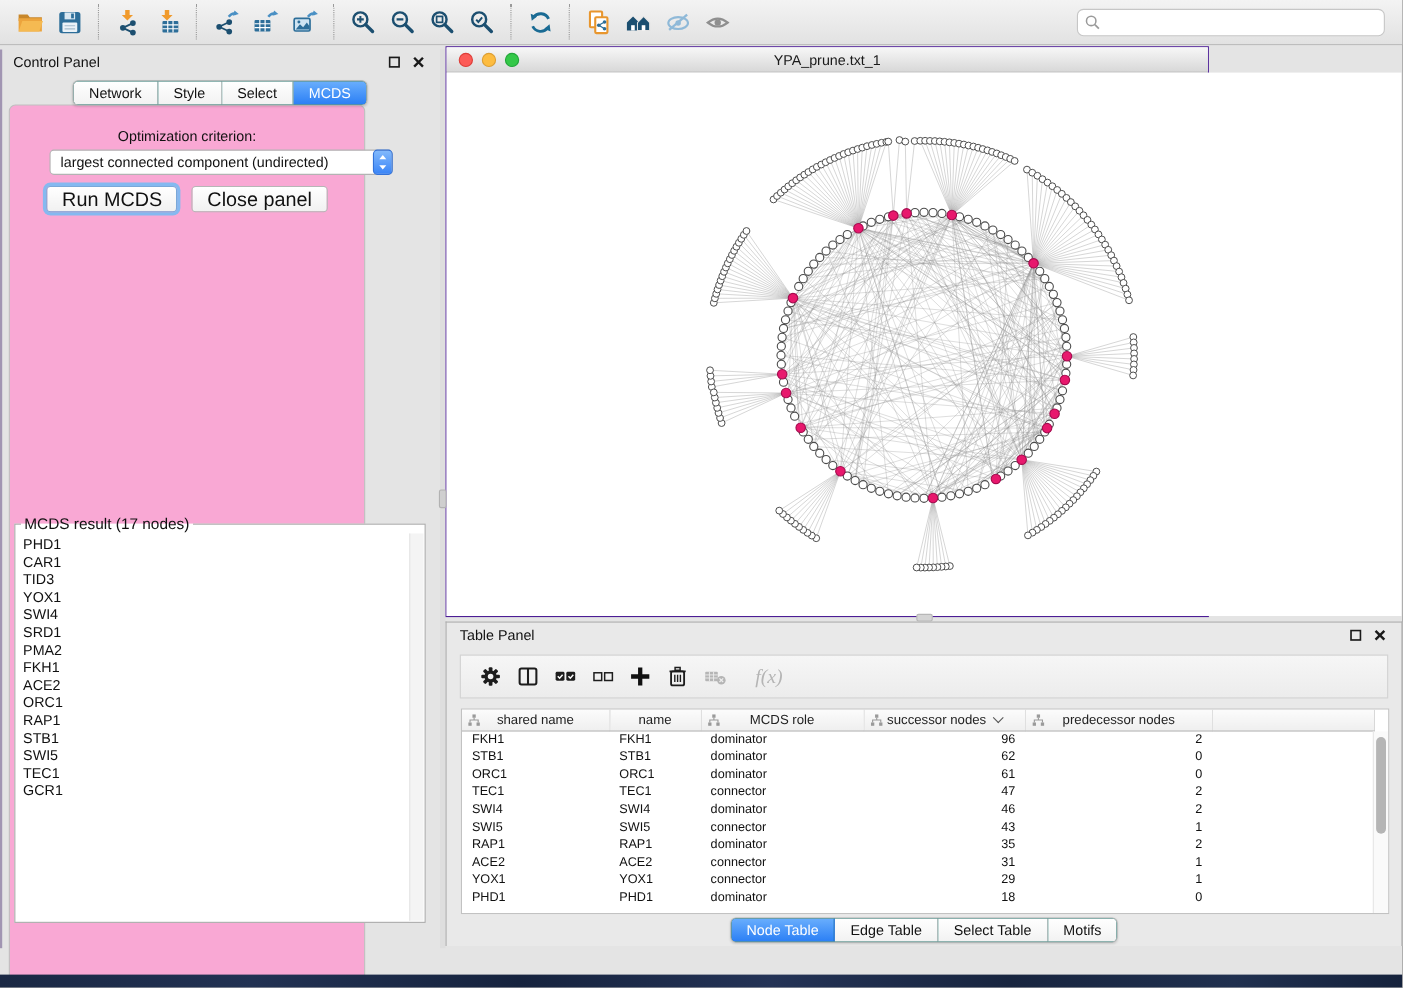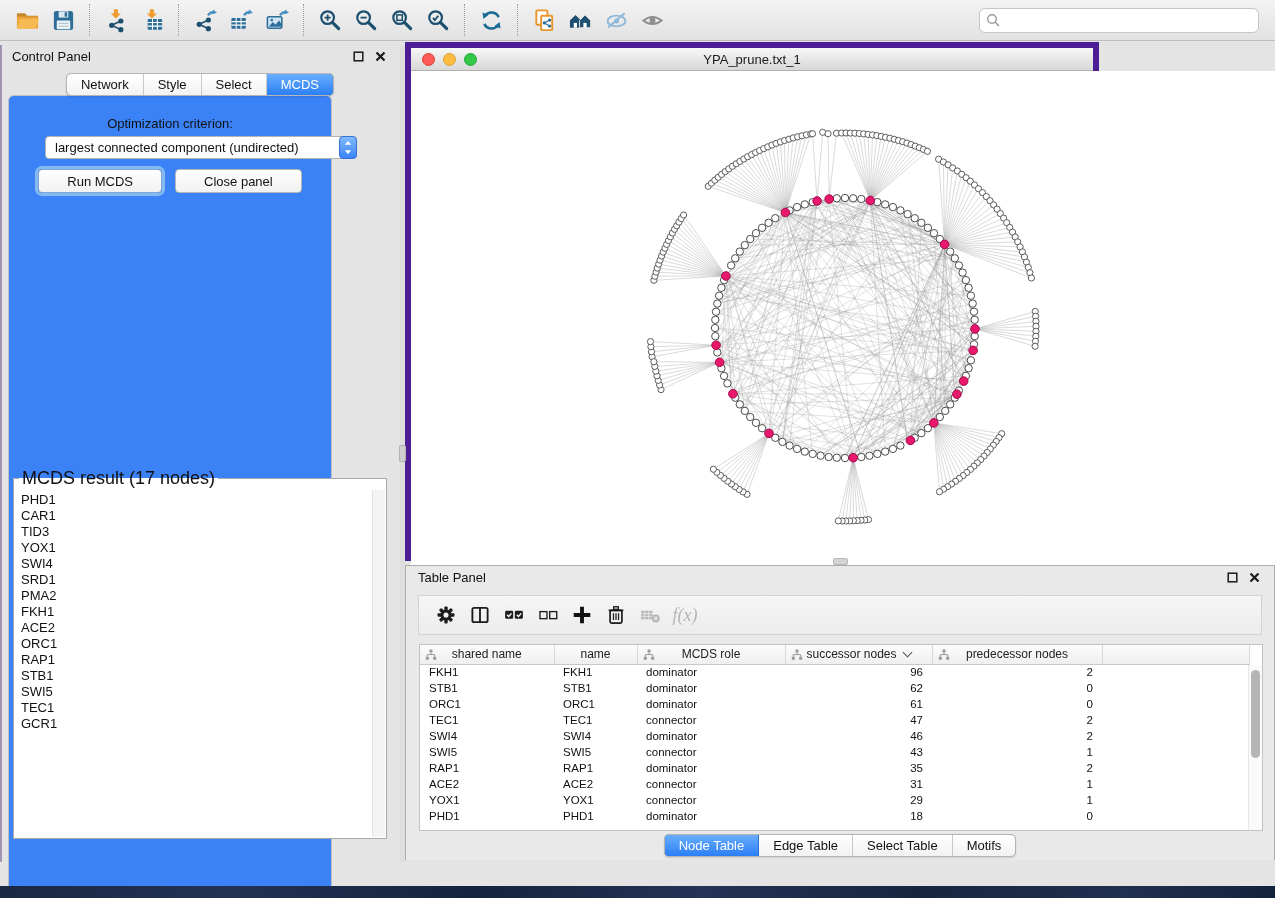--- a/index.html
+++ b/index.html
@@ -25,46 +25,46 @@
   .panel-titlebar { height:23px; display:flex; align-items:center; padding:0 12px; font-size:13px; color:#111; }
   .panel-titlebar .spacer { flex:1; }
   .win-ico { width:16px; height:16px; display:flex; align-items:center; justify-content:center; margin-left:6px; }
   .cp-tabs-row { position:absolute; left:0; top:28px; width:100%; display:flex; justify-content:center; z-index:2; }
   .seg { display:inline-flex; background:#0f766e; border:1px solid #b5b5b5; border-radius:5px; overflow:hidden;
     box-shadow:0 1px 2px rgba(0,0,0,.12); }
   .seg-item { padding:3px 14px; font-size:13px; color:#111; border-right:1px solid #c8c8c8;
     background:linear-gradient(#ffffff,#f2f2f2); white-space:nowrap; }
   .seg-item:last-child { border-right:none; }
   .seg-item.active { background:linear-gradient(#69aefd,#2b7ff5); color:#fff; border-right-color:#2a74dd; }
-  .cp-body { position:absolute; left:8px; top:50px; width:324px; height:797px; background:#3b82f6;
+  .cp-body { position:absolute; left:8px; top:50px; width:324px; height:797px; background:#f9a8d4;
     border:1px solid #bfbfbf; border-radius:6px; }
   .opt-label { position:absolute; left:0; top:20px; width:100%; text-align:center; font-size:13px; color:#111; }
   .select { position:absolute; left:36px; top:40px; width:312px; height:23px; background:#fff;
     border:1px solid #b3b3b3; border-radius:4px; display:flex; align-items:center; padding-left:9px; font-size:13px; color:#111; }
   .stepper { position:absolute; right:-1px; top:-1px; width:18px; height:23px; border-radius:4px;
     background:linear-gradient(#82b9fc,#3a85f7); border:1px solid #3272d9; }
   .cp-buttons { position:absolute; left:0; top:73px; width:100%; display:flex; justify-content:center; gap:13px; }
-  .btn { height:24px; padding:0 28px; background:linear-gradient(#ffffff,#f1f1f1); border:1px solid #b6b6b6;
-    border-radius:4px; font-size:13px; color:#111; display:flex; align-items:center; }
+  .btn { height:24px; padding:0 13px; background:linear-gradient(#ffffff,#f1f1f1); border:1px solid #b6b6b6;
+    border-radius:4px; font-size:18px; color:#111; display:flex; align-items:center; }
   .btn.focus-ring { box-shadow:0 0 0 3px #85b9f0; border-color:#7aa8d8; }
   fieldset.mcds-result { position:absolute; left:4px; top:372px; width:374px; height:371px;
     border:1px solid #a9a9a9; background:#fff; }
-  fieldset.mcds-result legend { font-size:18px; color:#111; margin-left:5px; padding:0 3px; }
+  fieldset.mcds-result legend { font-size:14px; color:#111; margin-left:5px; padding:0 3px; }
   .mcds-list { position:absolute; left:0; top:0; width:100%; height:100%; overflow:hidden; padding:3px 0 0 7px; }
   .mcds-list .list-item { font-size:13px; line-height:16px; color:#111; }
   .mcds-scroll { position:absolute; right:1px; top:1px; width:13px; height:calc(100% - 2px); background:#f4f4f4; border-left:1px solid #e4e4e4; }
 
   
   .v-splitter { position:absolute; left:400px; top:45px; width:5px; height:817px; background:#dedede; }
   .v-handle { position:absolute; left:399px; top:445px; width:7px; height:17px; background:#cfcfcf; border:1px solid #b2b2b2; border-radius:2px; z-index:3; }
   .h-handle { position:absolute; left:833px; top:558px; width:15px; height:7px; background:#d4d4d4; border:1px solid #b7b7b7; border-radius:2px; z-index:3; }
 
   
   .network-window { position:absolute; left:405px; top:42px; width:694px; height:519px; background:#fff;
-    border:6px solid #4c1d95; }
+    border:1px solid #4c1d95; }
   .net-titlebar { position:relative; height:23px; background:linear-gradient(#f7f7f7,#d8d8d8);
     border-bottom:1px solid #b0b0b0; display:flex; align-items:center; justify-content:center; font-size:13px; color:#1a1a1a; }
   .lights { position:absolute; left:11px; top:5px; display:flex; gap:8px; }
   .light { width:13px; height:13px; border-radius:50%; }
   .light.red { background:#fc5b57; border:1px solid #dd3e39; }
   .light.yellow { background:#fdbc40; border:1px solid #dd9f34; }
   .light.green { background:#34c848; border:1px solid #23a63a; }
   .net-canvas { position:absolute; left:0; top:23px; width:868px; height:494px; background:#fff; }
 
   
@@ -1143,21 +1143,21 @@
         <div class="tp-btn" style="opacity: 0.95;">
           <svg viewBox="0 0 26 26">
             <g fill="#b2b2b2">
               <rect x="2.5" y="8" width="13.5" height="10" rx="1"></rect>
               <path d="M2.5 11.3 h13.5 M2.5 14.6 h13.5 M7 8 v10 M11.5 8 v10" stroke="#ededed" stroke-width="1"></path>
               <circle cx="19.8" cy="17" r="4.6"></circle>
               <path d="M17.8 15 l4 4 M21.8 15 l-4 4" stroke="#ededed" stroke-width="1.4"></path>
             </g>
           </svg>
         </div>
-        <div class="tp-btn" style="opacity: 0.95;">
+        <div class="tp-btn" style="opacity: 0.95; margin-left: 14px;">
           <span class="fx-label">f(x)</span>
         </div>
       </div>
     <div class="table-wrap">
       <table class="node-table">
         <colgroup id="tbl-cols">
             <col style="width: 134px;">
             <col style="width: 83px;">
             <col style="width: 148px;">
             <col style="width: 147px;">

